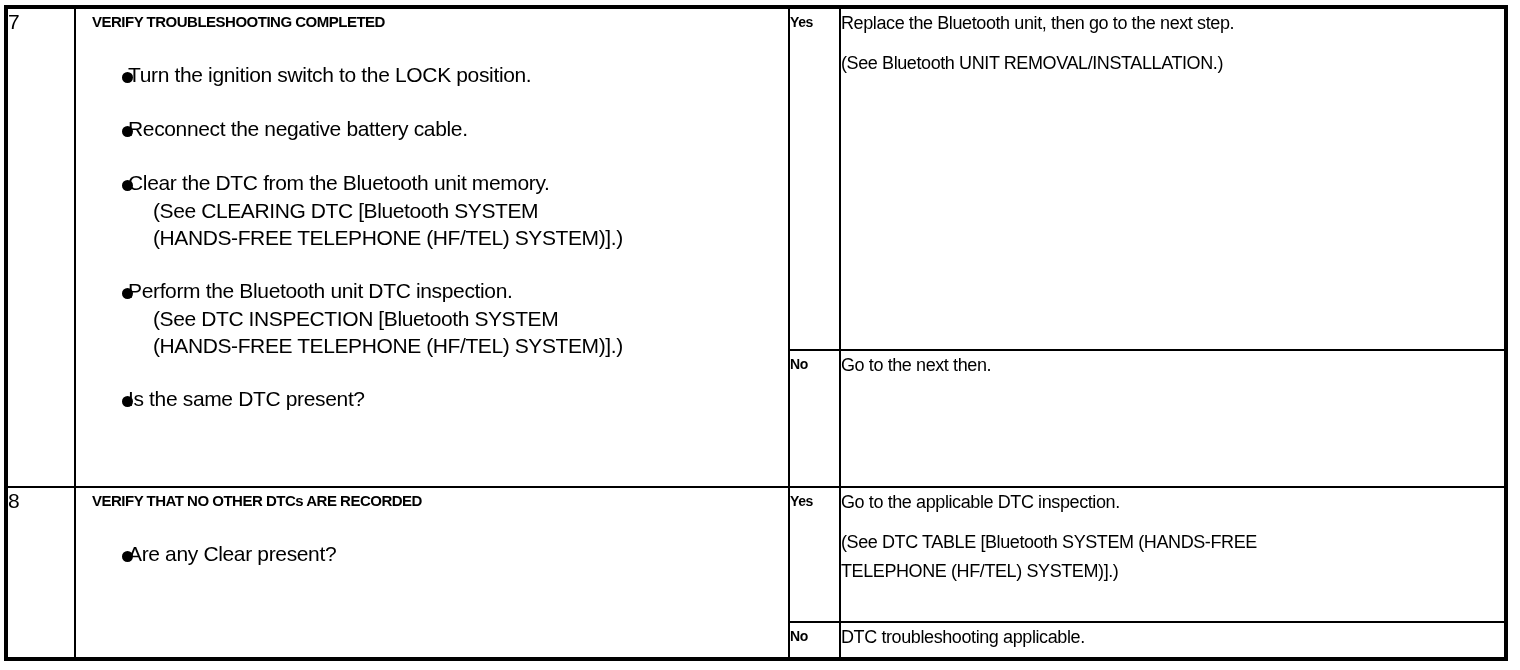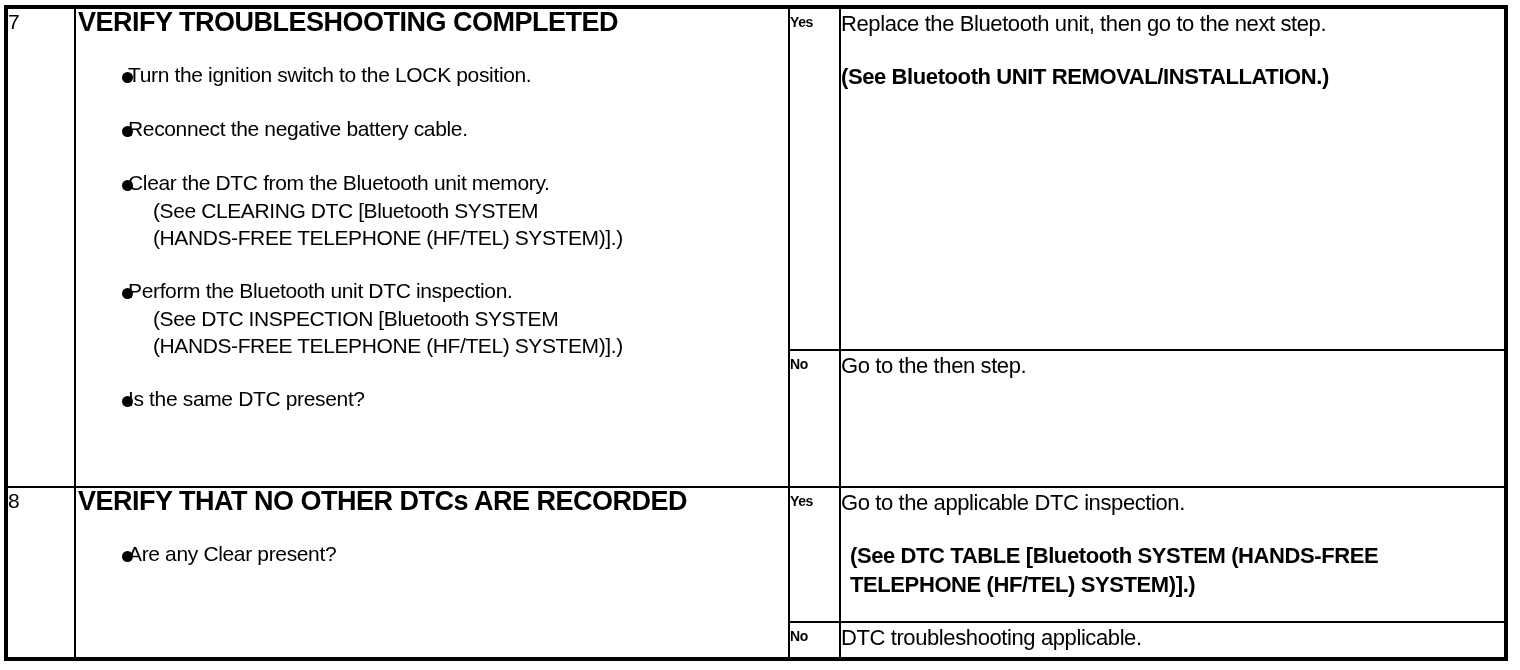--- a/index.html
+++ b/index.html
@@ -59,32 +59,32 @@
   .cell-yn {
     padding: 6px 0 0 5px;
     font-size: 14px;
     line-height: 26px;
     letter-spacing: -0.4px;
     white-space: nowrap;
     font-weight: bold;
   }
   .cell-ans {
     padding: 8px 8px 10px 7px;
-    font-size: 22px;
+    font-size: 18px;
     line-height: 29px;
     letter-spacing: -0.4px;
   }
 
   
   .hdr {
-    font-size: 27px;
+    font-size: 15px;
     font-weight: bold;
     line-height: 26px;
     letter-spacing: -0.5px;
-    padding-left: 2px;
+    padding-left: 16px;
     white-space: nowrap;
   }
 
   .items {
     margin: 0;
     padding: 0;
     list-style: none;
   }
   .item {
     position: relative;
@@ -107,22 +107,22 @@
     padding-left: 77px;
     font-size: 21px;
     line-height: 27px;
     letter-spacing: -0.4px;
   }
   .note .ln { display: block; white-space: nowrap; }
 
   .ans-line {
     white-space: nowrap;
   }
-  .ans-gap { margin-top: 24px; font-weight: bold; }
-  .ans-wrap .ln { display: block; white-space: nowrap; padding-left: 9px; }
+  .ans-gap { margin-top: 11px; }
+  .ans-wrap .ln { display: block; white-space: nowrap; }
 
   
   .r7-body { height: 477px; }
   .r7-yes  { height: 339px; }
   .r7-no   { height: 134px; }
   .r8-body { height: 169px; }
   .r8-yes  { height: 131px; }
   .r8-no   { height: 34px; }
 </style>
 </head>
@@ -195,21 +195,21 @@
           <div class="ans-line">Replace the Bluetooth unit, then go to the next step.</div>
           <div class="ans-line ans-gap">(See Bluetooth UNIT REMOVAL/INSTALLATION.)</div>
         </td>
       </tr>
 
       <tr>
         <td class="cell-yn r7-no">
           <span>No</span>
         </td>
         <td class="cell-ans r7-no">
-          <div class="ans-line">Go to the then step.</div>
+          <div class="ans-line">Go to the next then.</div>
         </td>
       </tr>
 
       <tr>
         <td class="cell-step" rowspan="2">
           <span>8</span>
         </td>
 
         <td class="cell-body r8-body" rowspan="2">
           <div class="hdr">VERIFY THAT NO OTHER DTCs ARE RECORDED</div>

